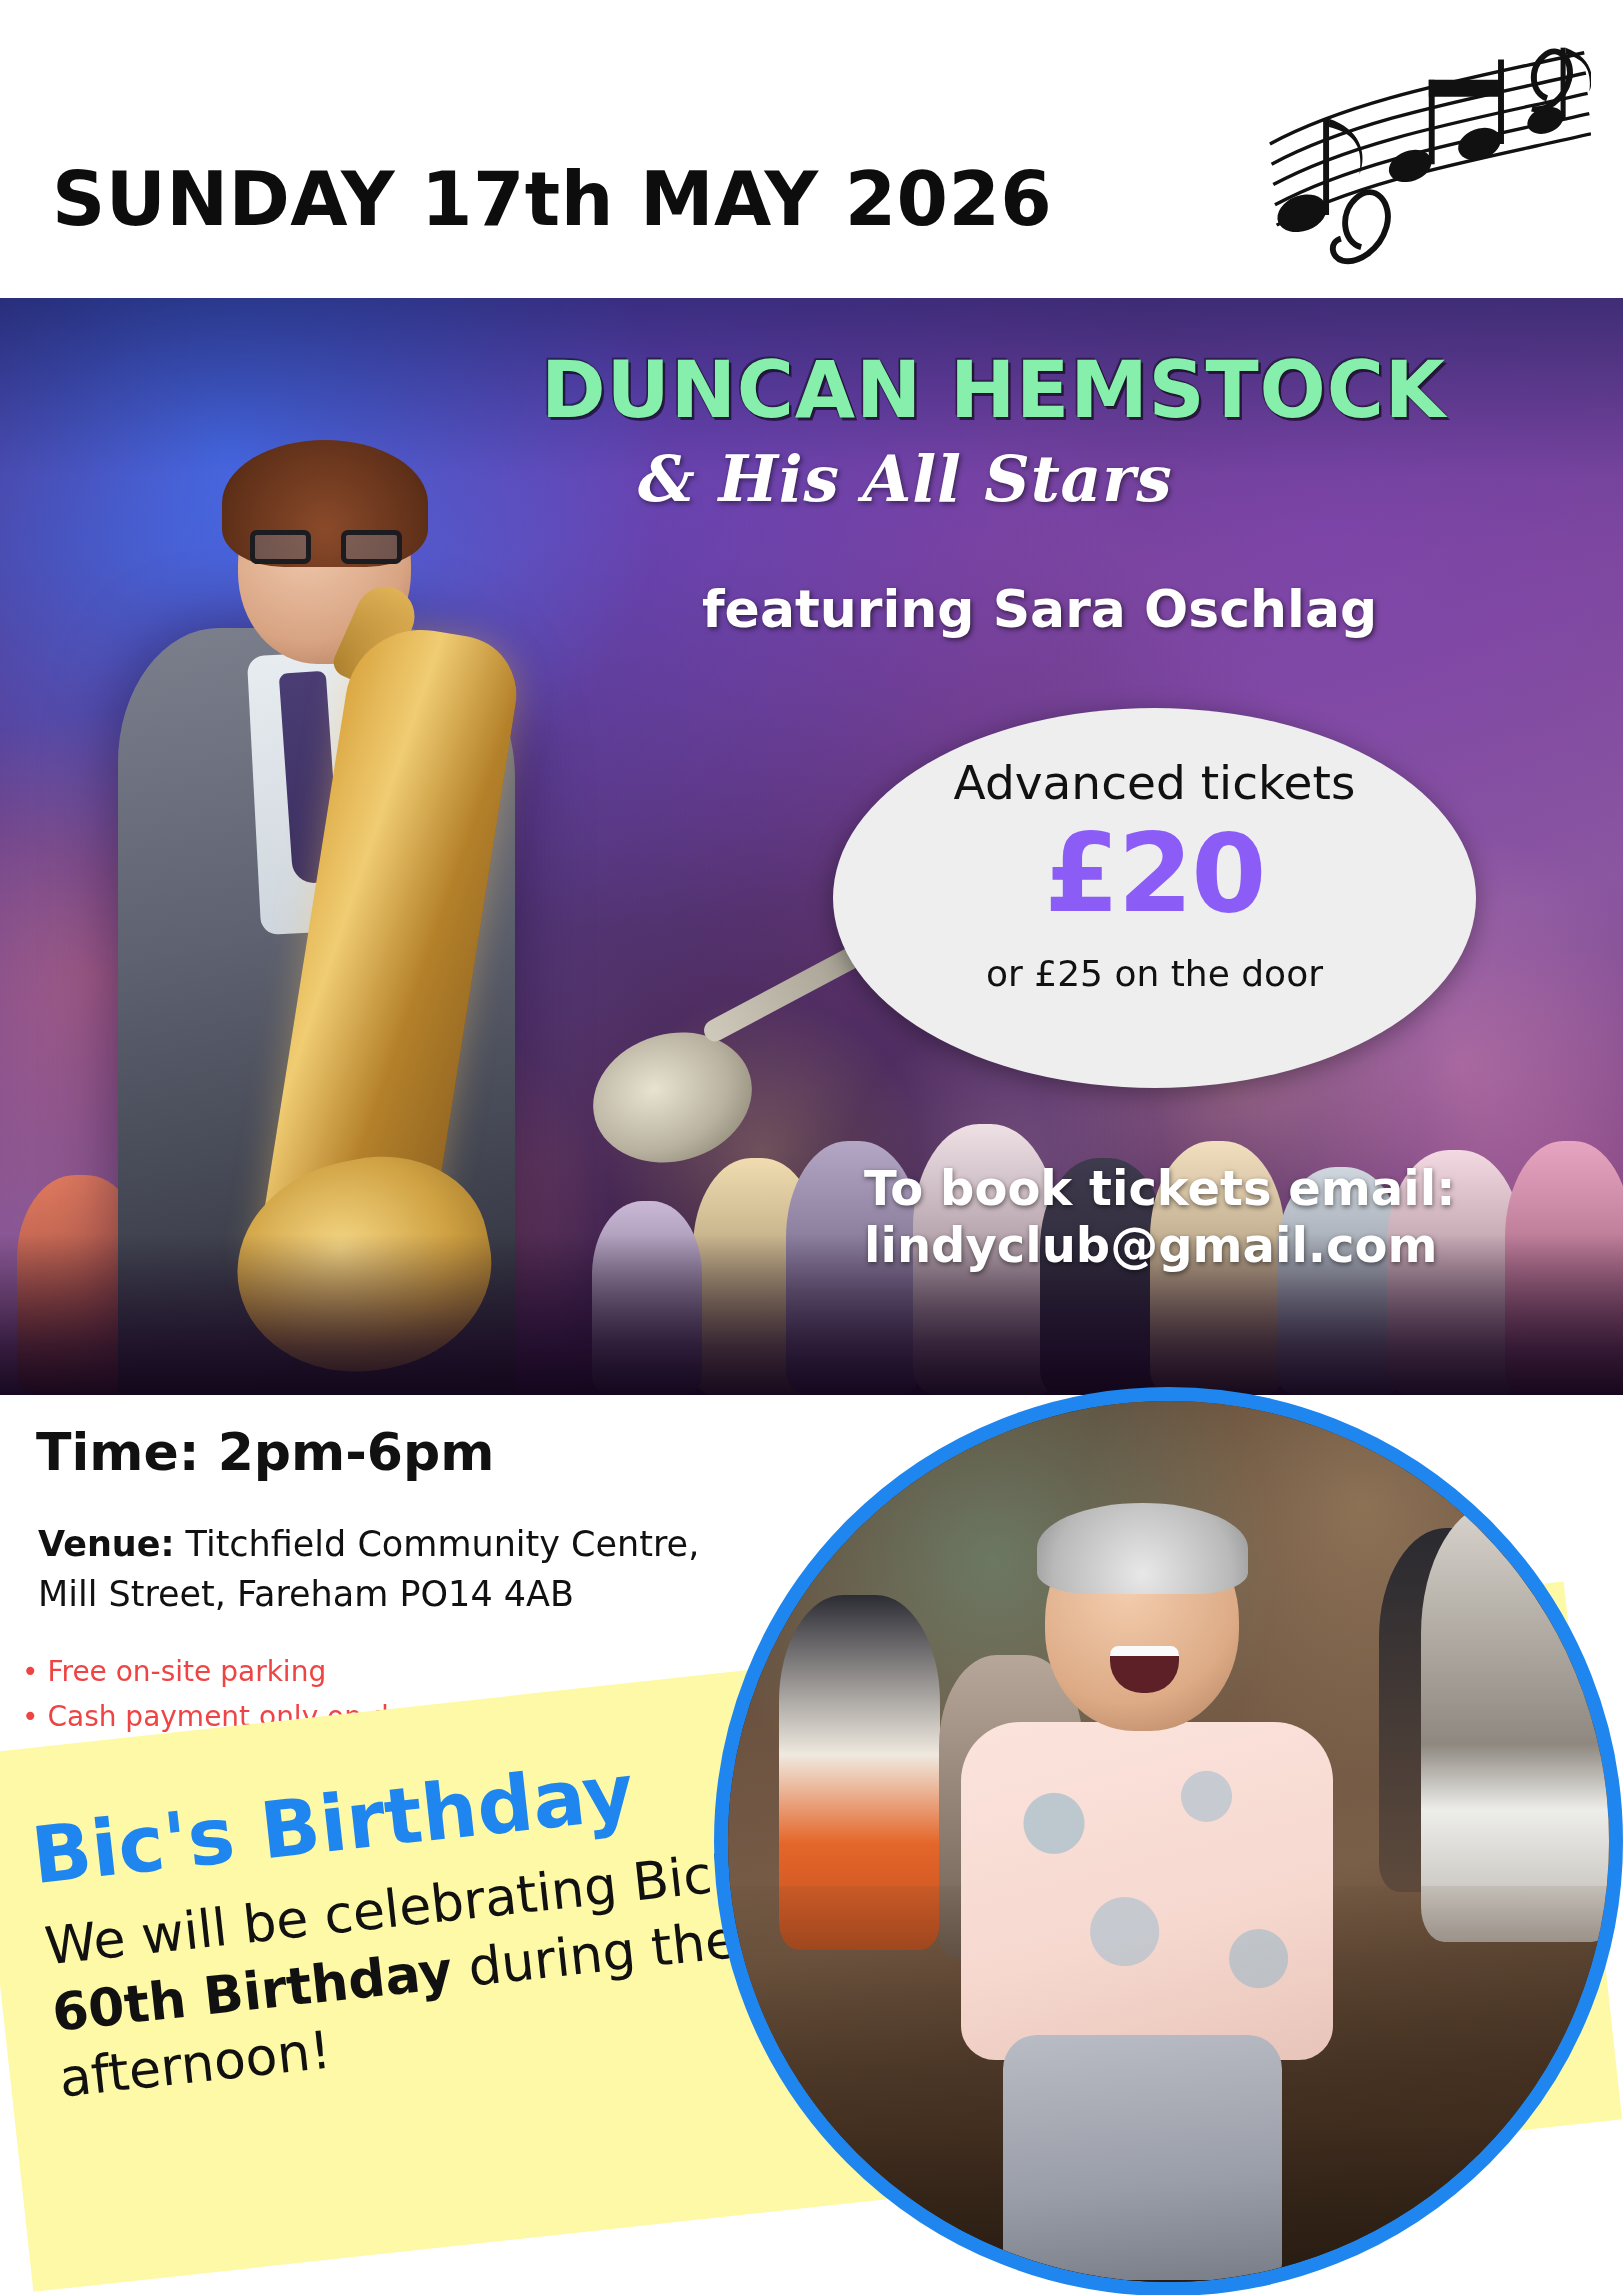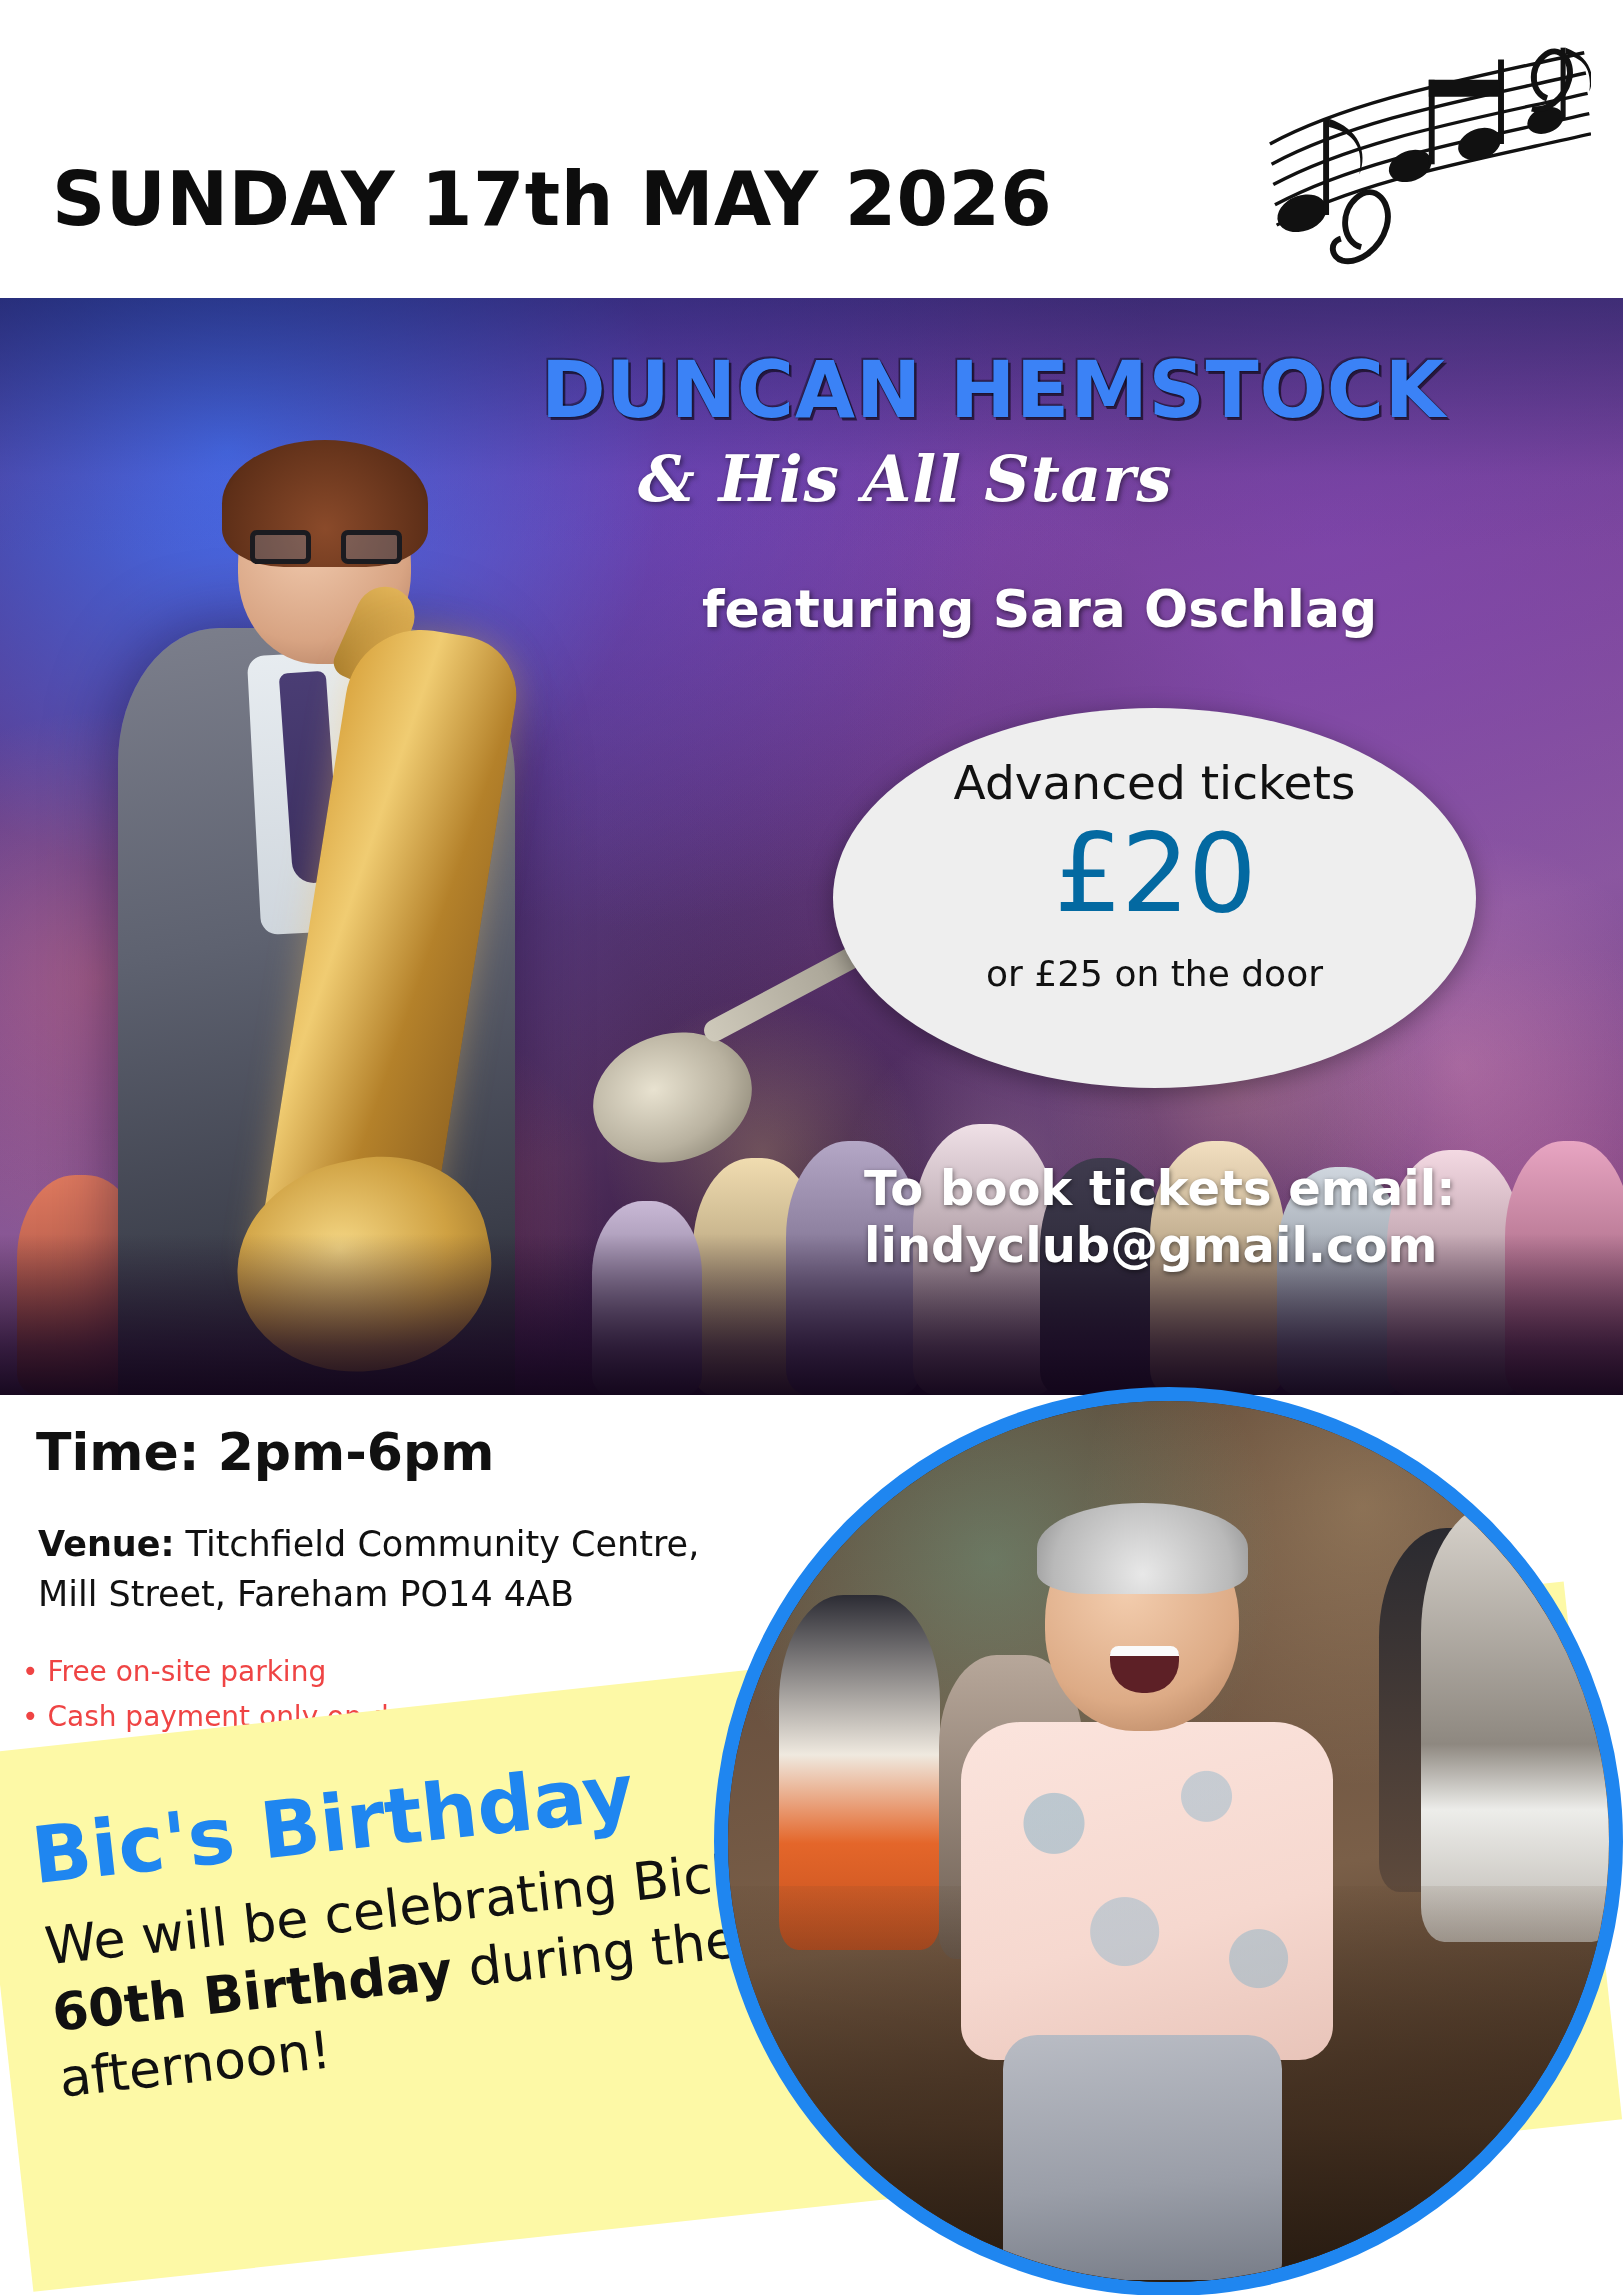--- a/index.html
+++ b/index.html
@@ -223,21 +223,21 @@
 
   .band-name {
     position: absolute;
     left: 541px;
     top: 47px;
     width: 1040px;
     font-family: "DejaVu Sans", sans-serif;
     font-weight: 700;
     font-size: 78px;
     letter-spacing: 0.8px;
-    color: #3b82f6;
+    color: #86efac;
     text-shadow: 0 0 1.7px #000, 2.5px 2.5px 0 rgba(0,0,0,0.55), -1.7px -1.7px 0 rgba(0,0,0,0.35);
     white-space: nowrap;
   }
   .band-sub {
     position: absolute;
     left: 638px;
     top: 144px;
     font-family: "DejaVu Serif", serif;
     font-style: italic;
     font-weight: 700;
@@ -279,22 +279,22 @@
     font-weight: 400;
     color: #111;
     font-family: "DejaVu Sans", sans-serif;
   }
   .ticket-oval .t-price {
     position: absolute;
     left: 0; right: 0;
     top: 103px;
     text-align: center;
     font-size: 108px;
-    font-weight: 400;
-    color: #0369a1;
+    font-weight: 700;
+    color: #8b5cf6;
     font-family: "DejaVu Sans", sans-serif;
     letter-spacing: -1.7px;
   }
   .ticket-oval .t-line2 {
     position: absolute;
     left: 0; right: 0;
     top: 245px;
     text-align: center;
     font-size: 36px;
     color: #111;

